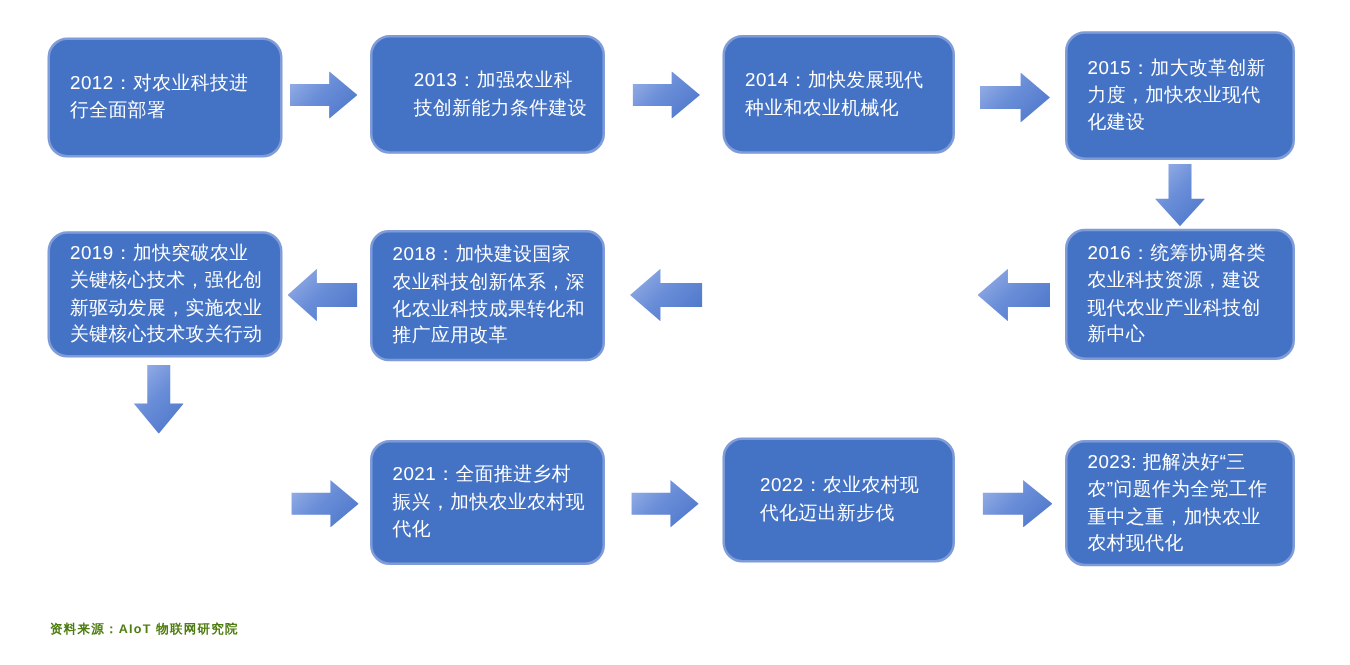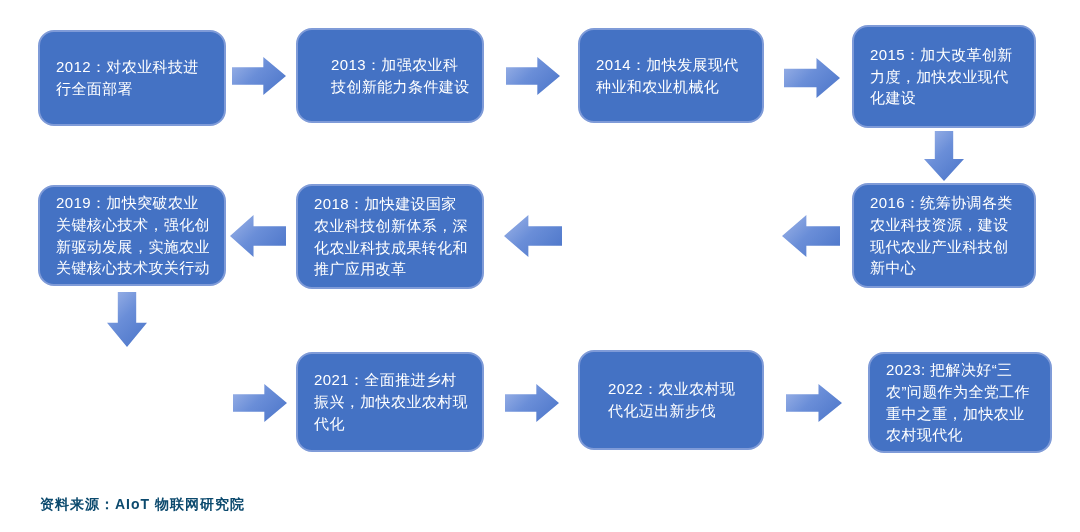--- a/index.html
+++ b/index.html
@@ -24,43 +24,43 @@
   .arrow.down  { clip-path:polygon(27% 0, 73% 0, 73% 56%, 100% 56%, 50% 100%, 0 56%, 27% 56%); }
 
   
   .b2012 { left:38px;  top:30px; width:188px; height:96px; }
   .b2013 { left:296px; top:28px; width:188px; height:95px;padding-left:33px; }
   .b2014 { left:578px; top:28px; width:186px; height:95px; }
   .b2015 { left:852px; top:25px; width:184px; height:103px; }
   
   .b2016 { left:852px; top:183px; width:184px; height:105px; }
   .b2017 { left:578px; top:186px; width:186px; height:100px; }
-  .b2018 { left:296px; top:184px; width:188px; height:105px; }
+  .b2018 { left:296px; top:184px; width:188px; height:105px;border-radius:15px; }
   .b2019 { left:38px;  top:185px; width:188px; height:101px; }
   
   .b2020 { left:38px;  top:350px; width:186px; height:101px; }
   .b2021 { left:296px; top:352px; width:188px; height:100px; }
   .b2022 { left:578px; top:350px; width:186px; height:100px;padding-left:28px; }
-  .b2023 { left:852px; top:352px; width:184px; height:101px;margin-left:16px; }
+  .b2023 { left:852px; top:352px; width:184px; height:101px; }
 
   .a-r1 { left:232px; top:57px;  width:54px; height:38px; }
   .a-r2 { left:506px; top:57px;  width:54px; height:38px; }
   .a-r3 { left:784px; top:58px;  width:56px; height:40px; }
   .a-d1 { left:924px; top:131px; width:40px; height:50px; }
   .a-l1 { left:782px; top:215px; width:58px; height:42px; }
   .a-l2 { left:504px; top:215px; width:58px; height:42px; }
   .a-l3 { left:230px; top:215px; width:56px; height:42px; }
   .a-d2 { left:107px; top:292px; width:40px; height:55px; }
   .a-r4 { left:233px; top:384px; width:54px; height:38px; }
   .a-r5 { left:505px; top:384px; width:54px; height:38px; }
   .a-r6 { left:786px; top:384px; width:56px; height:38px; }
 
   .source {
-    position:absolute; left:40px; top:496px; font-size:14px; font-weight:700;
-    color:#0c4a6e; letter-spacing:1px;
+    position:absolute; left:40px; top:496px; font-size:10px; font-weight:700;
+    color:#4d7c0f; letter-spacing:1px;
   }
 </style>
 </head>
 <body>
 
 <div class="canvas">
 
   <div class="box b2012">
     <span class="box-text">2012：对农业科技进行全面部署</span>
   </div>

